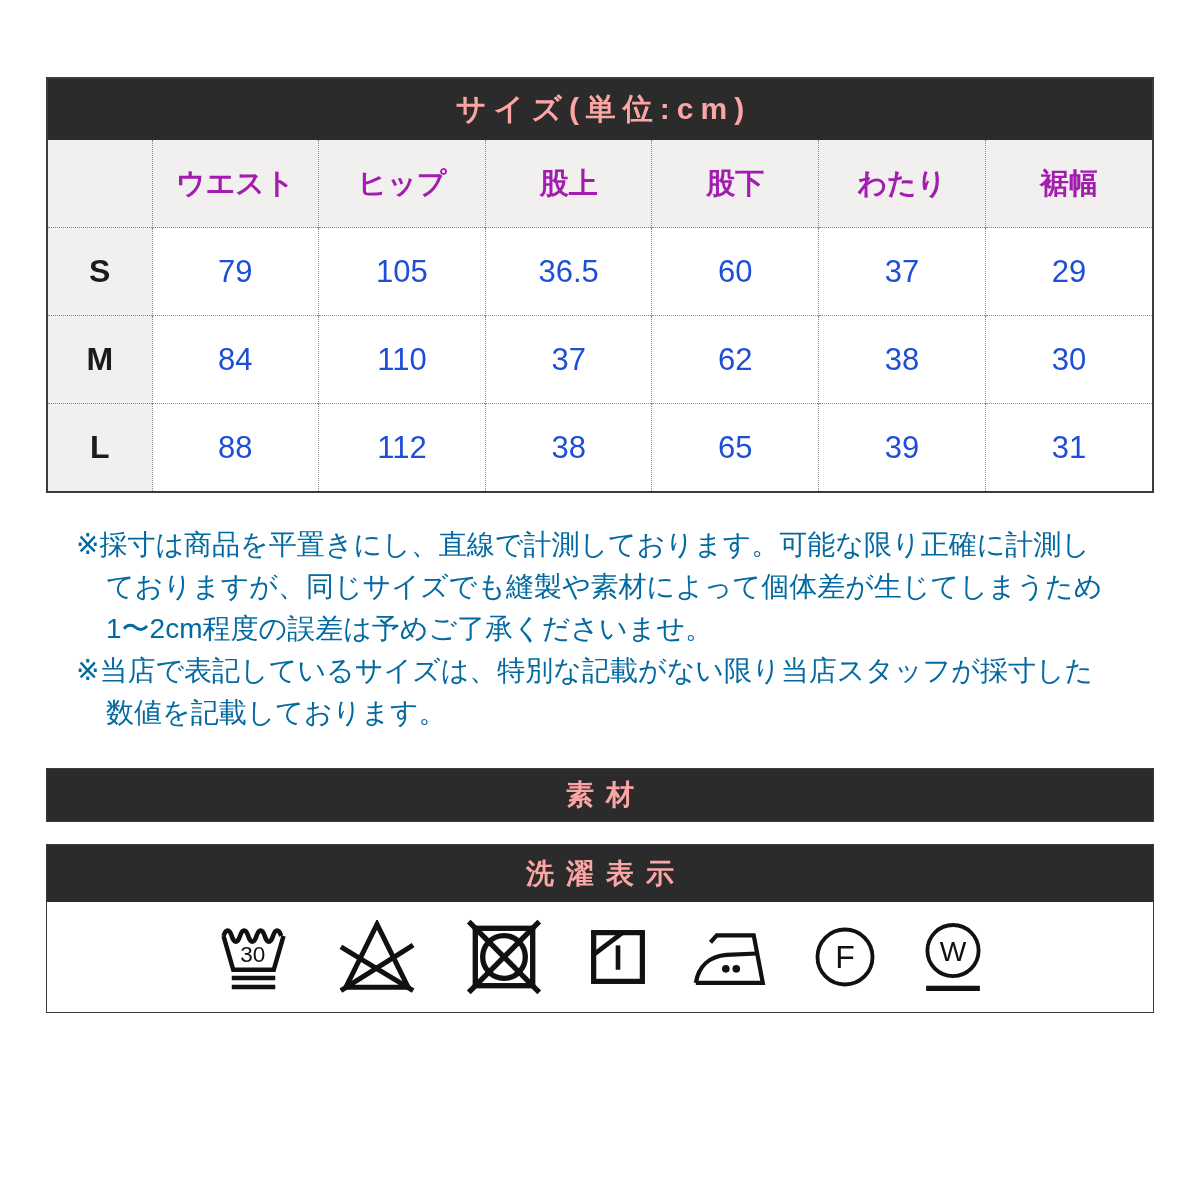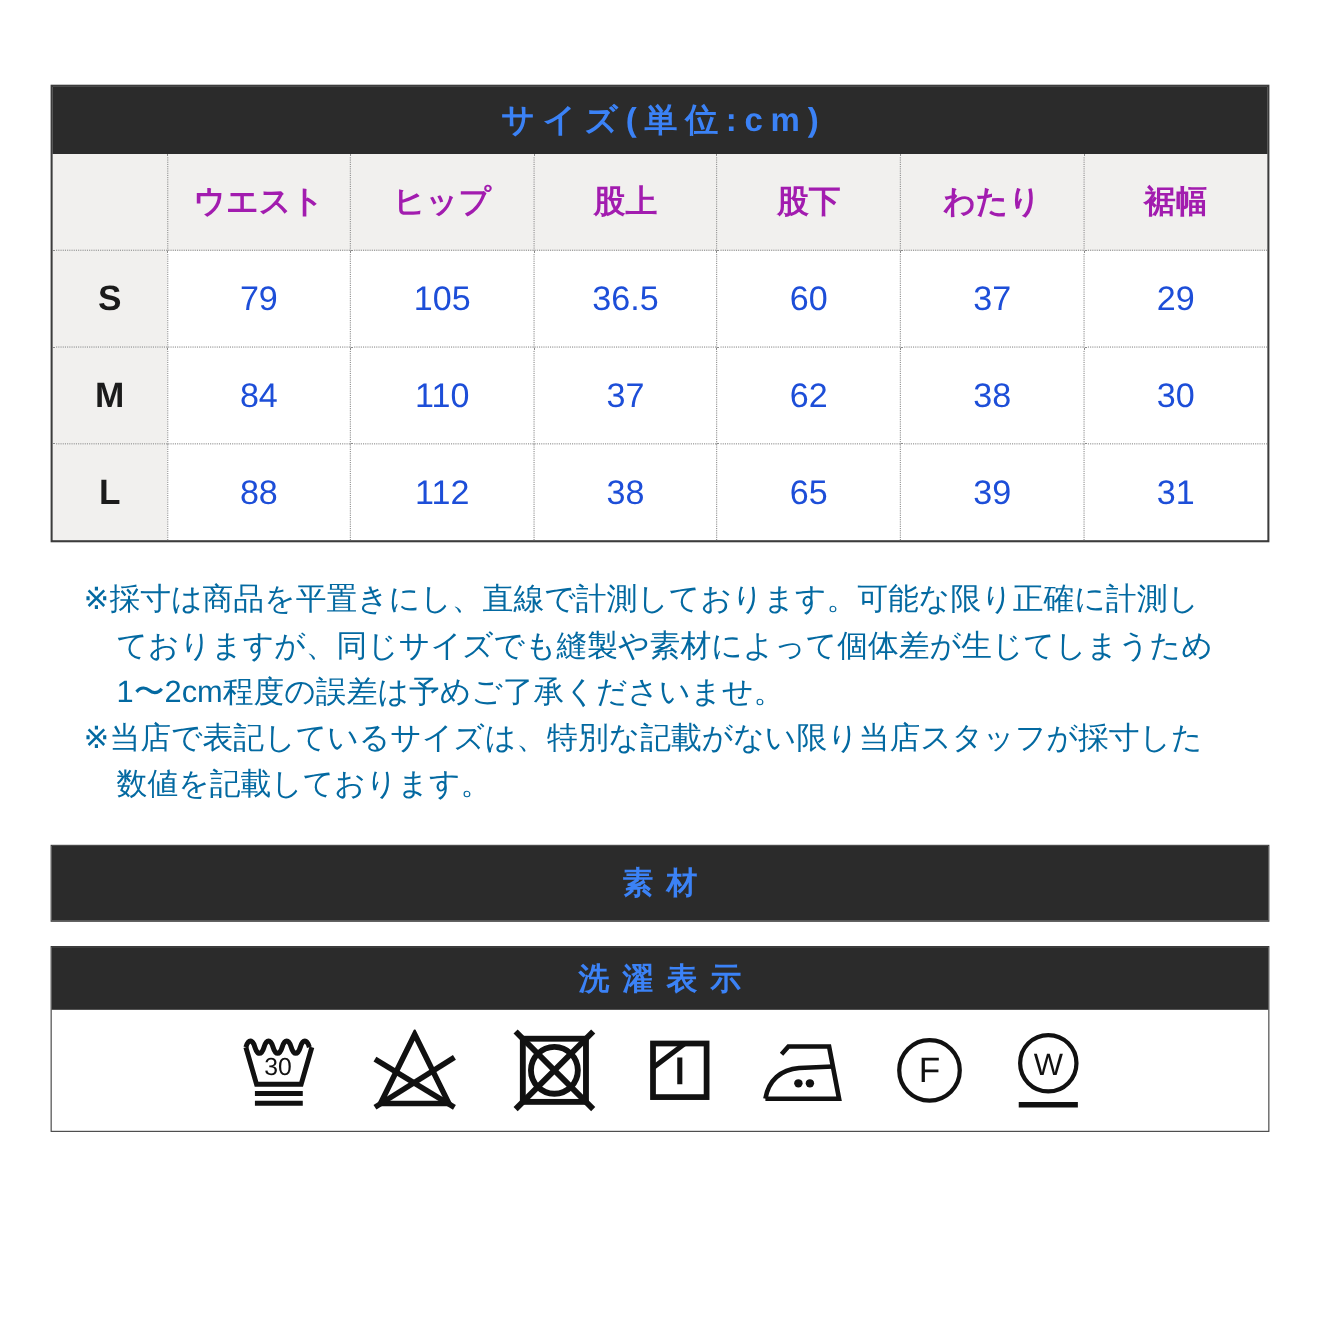--- a/index.html
+++ b/index.html
@@ -7,21 +7,21 @@
     width:1200px; height:1200px;
     font-family:"Liberation Sans","DejaVu Sans",sans-serif;
     color:#1b1b1b;
     overflow:hidden;
   }
   .content { width:1108px; margin-left:46px; padding-top:77px; }
 
   
   .size-wrap { border:2px solid #3c3c3c; background:#fff; }
   .bar {
-    background:#2b2b2b; color:#3b82f6;
+    background:#2b2b2b; color:#fca5a5;
     display:flex; align-items:center; justify-content:center;
     font-weight:bold;
   }
   .size-bar { height:61px; font-size:30px; letter-spacing:7px; padding-left:7px; }
   table.size-table { border-collapse:collapse; width:100%; table-layout:fixed; }
   table.size-table col.c0 { width:104px; }
   table.size-table th, table.size-table td {
     text-align:center; vertical-align:middle;
     border-left:1px dotted #8a8a8a;
     height:87px; padding:0;
@@ -32,21 +32,21 @@
   table.size-table tbody th { background:#f1f0ee; font-size:32px; font-weight:bold; color:#1b1b1b; }
   table.size-table tbody td { background:#ffffff; font-size:31px; font-weight:400; color:#1d4ed8; }
 
   
   .notes { margin:31px 0 0 30px; }
   .note-line { font-size:28px; line-height:42px; color:#0369a1; white-space:pre; }
   .note-line.cont { padding-left:30px; }
 
   
   .section { border:1px solid #3c3c3c; background:#fff; }
-  .section-bar { height:68px; font-size:28px; letter-spacing:12px; padding-left:12px; }
+  .section-bar { height:52px; font-size:28px; letter-spacing:12px; padding-left:12px; }
   .material-section { margin-top:34px; }
   .material-body {
     height:110px; display:flex; align-items:center; justify-content:center;
     font-size:27px; color:#111; white-space:pre;
   }
   .care-section { margin-top:22px; }
   .care-bar { height:57px;text-align:right; }
   .care-body {
     height:110px; display:flex; align-items:center; justify-content:center;
     gap:44px;

